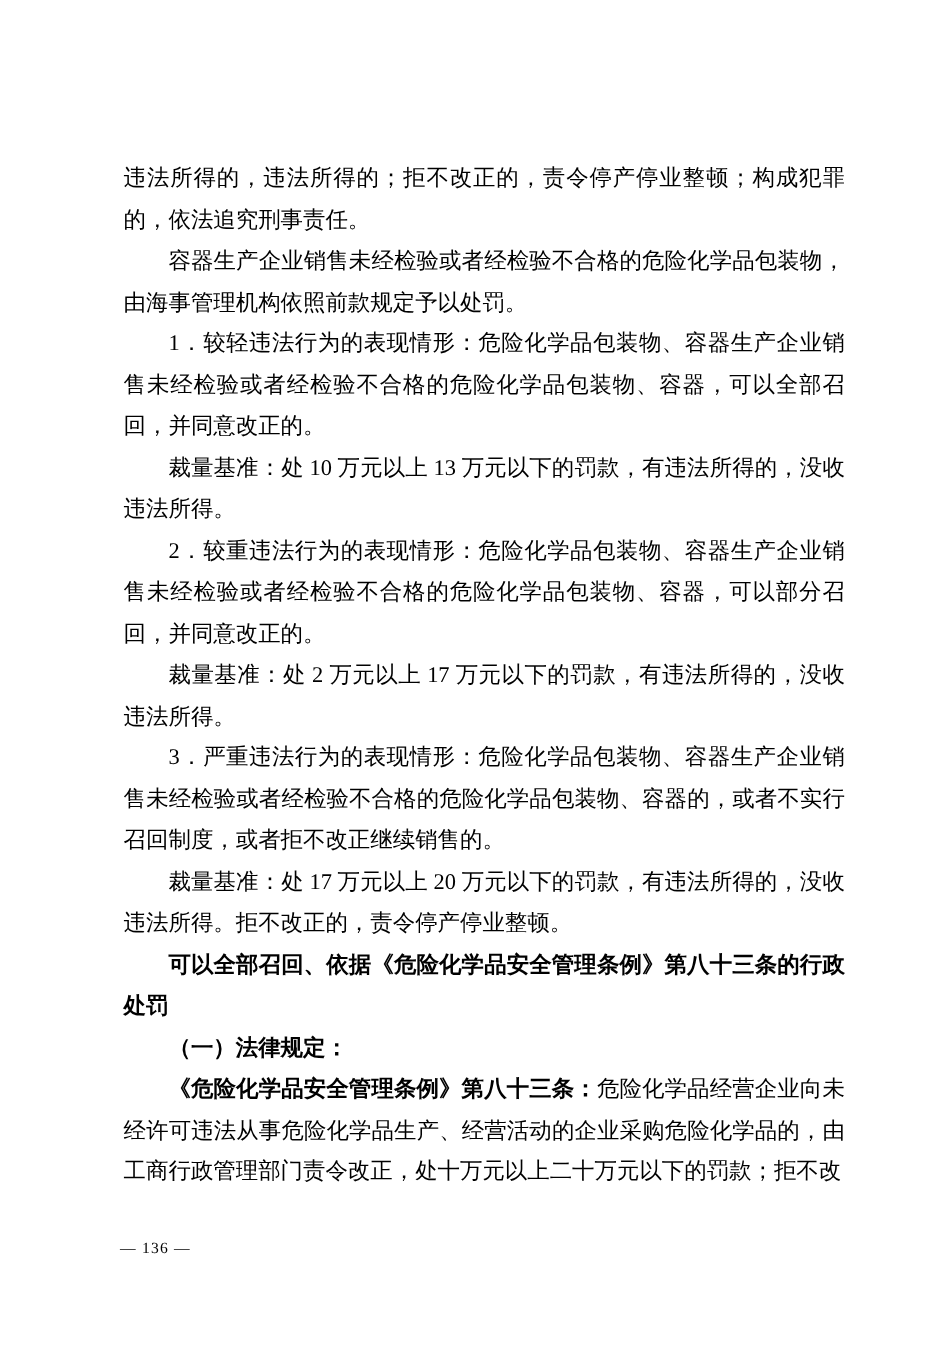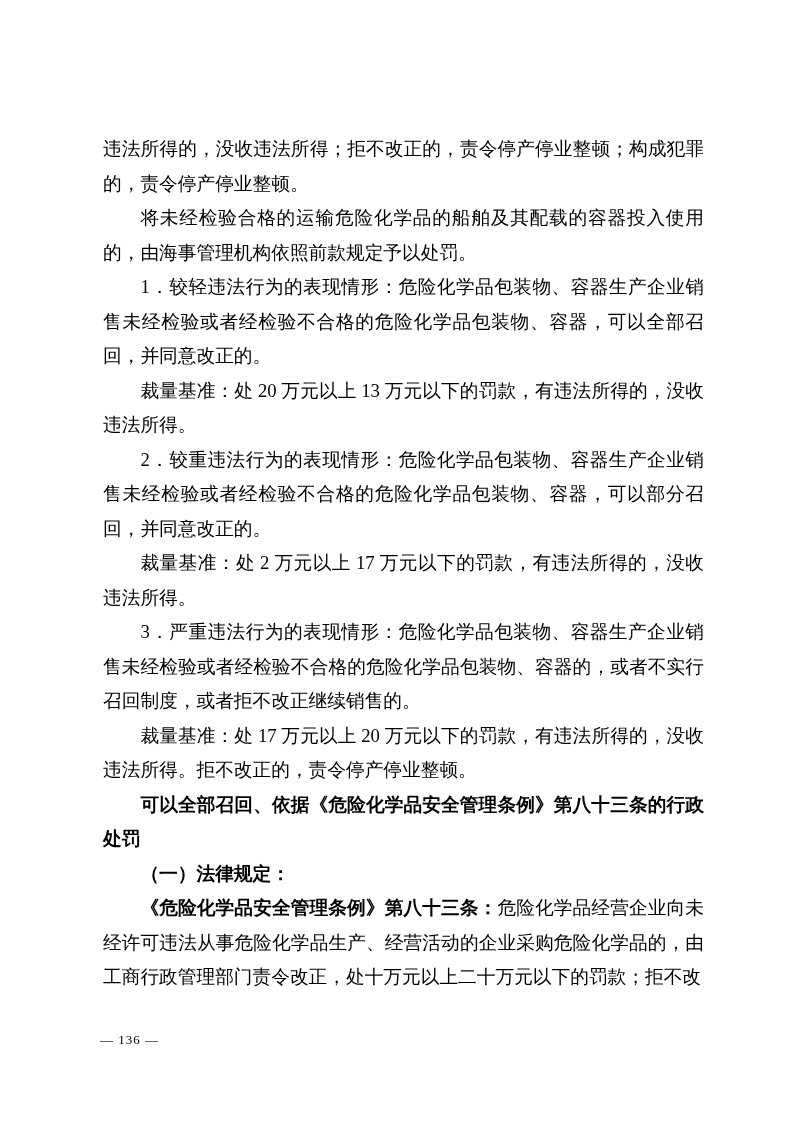--- a/index.html
+++ b/index.html
@@ -44,28 +44,28 @@
     top: 1028px;
     font-size: 13px;
     line-height: 24px;
     letter-spacing: 1px;
   }
 </style>
 </head>
 <body>
 
 <div class="page">
-  <p class="para">违法所得的，没收违法所得；拒不改正的，责令停产停业整顿；构成犯罪的，责令停产停业整顿。</p>
+  <p class="para">违法所得的，违法所得的；拒不改正的，责令停产停业整顿；构成犯罪的，依法追究刑事责任。</p>
 
-  <p class="para indent">将未经检验合格的运输危险化学品的船舶及其配载的容器投入使用的，由海事管理机构依照前款规定予以处罚。</p>
+  <p class="para indent">容器生产企业销售未经检验或者经检验不合格的危险化学品包装物，由海事管理机构依照前款规定予以处罚。</p>
 
 
   <p class="para indent">1．较轻违法行为的表现情形：危险化学品包装物、容器生产企业销售未经检验或者经检验不合格的危险化学品包装物、容器，可以全部召回，并同意改正的。</p>
 
-  <p class="para indent">裁量基准：处 20 万元以上 13 万元以下的罚款，有违法所得的，没收违法所得。</p>
+  <p class="para indent">裁量基准：处 10 万元以上 13 万元以下的罚款，有违法所得的，没收违法所得。</p>
 
   <p class="para indent">2．较重违法行为的表现情形：危险化学品包装物、容器生产企业销售未经检验或者经检验不合格的危险化学品包装物、容器，可以部分召回，并同意改正的。</p>
 
   <p class="para indent">裁量基准：处 2 万元以上 17 万元以下的罚款，有违法所得的，没收违法所得。</p>
 
   <p class="para indent">3．严重违法行为的表现情形：危险化学品包装物、容器生产企业销售未经检验或者经检验不合格的危险化学品包装物、容器的，或者不实行召回制度，或者拒不改正继续销售的。</p>
 
   <p class="para indent">裁量基准：处 17 万元以上 20 万元以下的罚款，有违法所得的，没收违法所得。拒不改正的，责令停产停业整顿。</p>
 
   <p class="para indent bold">可以全部召回、依据《危险化学品安全管理条例》第八十三条的行政处罚</p>

